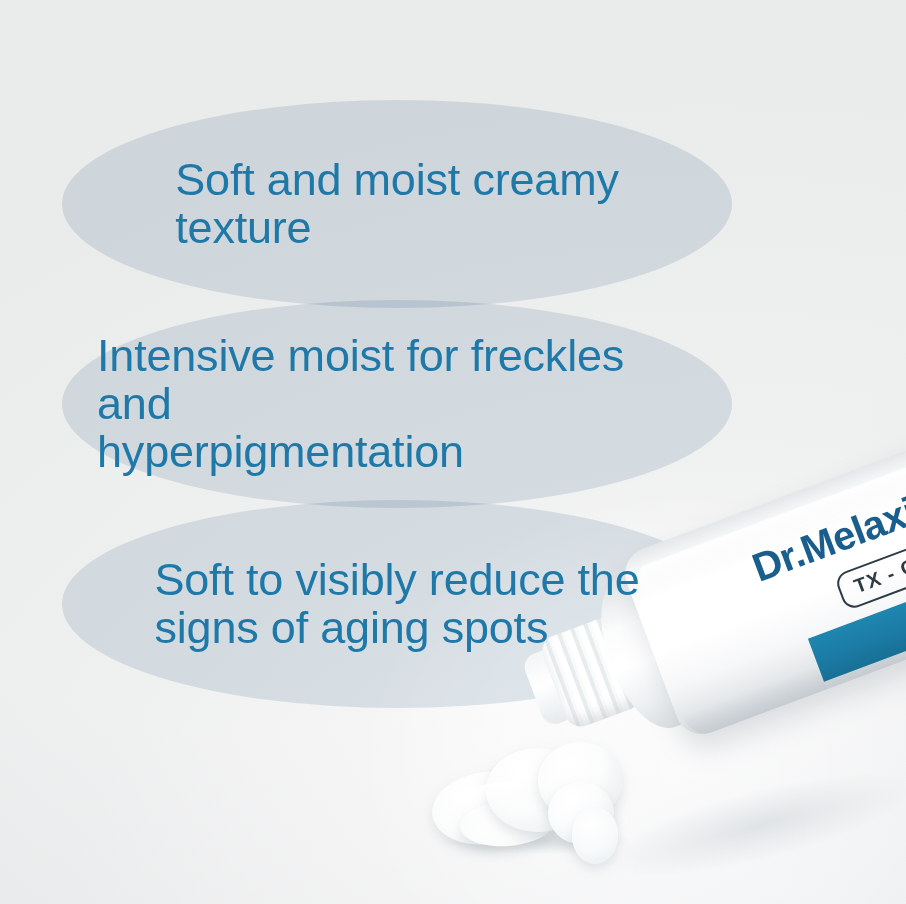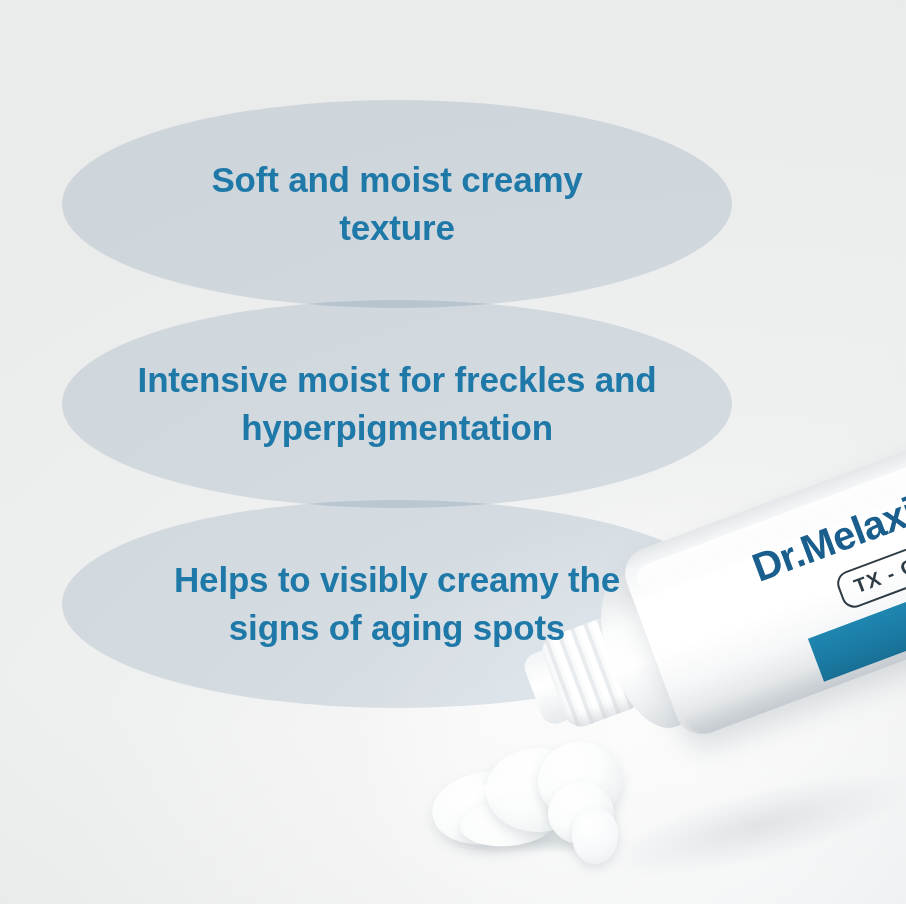--- a/index.html
+++ b/index.html
@@ -68,27 +68,26 @@
     mix-blend-mode: multiply;
   }
   .bullet-1 { top: 100px; }
   .bullet-2 { top: 300px; }
   .bullet-3 { top: 500px; }
 
   .bullet .label {
     position: relative;
     z-index: 2;
     color: #1f79a8;
-    font-size: 35px;
+    font-size: 45px;
     line-height: 48px;
     letter-spacing: -0.2px;
-    text-align: center;
     white-space: pre-line;
     max-width: 600px;
-    font-weight: 700;
+    font-weight: 400;
   }
 
   
   .tube-wrap {
     position: absolute;
     left: 560px;
     top: 470px;
     width: 480px;
     height: 430px;
   }
@@ -283,21 +282,21 @@
     </div>
 
     <div class="bullet bullet-2">
       <div class="blob"></div>
       <div class="label">Intensive moist for freckles and
 hyperpigmentation</div>
     </div>
 
     <div class="bullet bullet-3">
       <div class="blob"></div>
-      <div class="label">Helps to visibly creamy the
+      <div class="label">Soft to visibly reduce the
 signs of aging spots</div>
     </div>
 
   </div>
 
   <div class="tube-cast-shadow"></div>
 
   <div class="tube-wrap">
     <div class="tube">
       <div class="nozzle-tip"></div>

